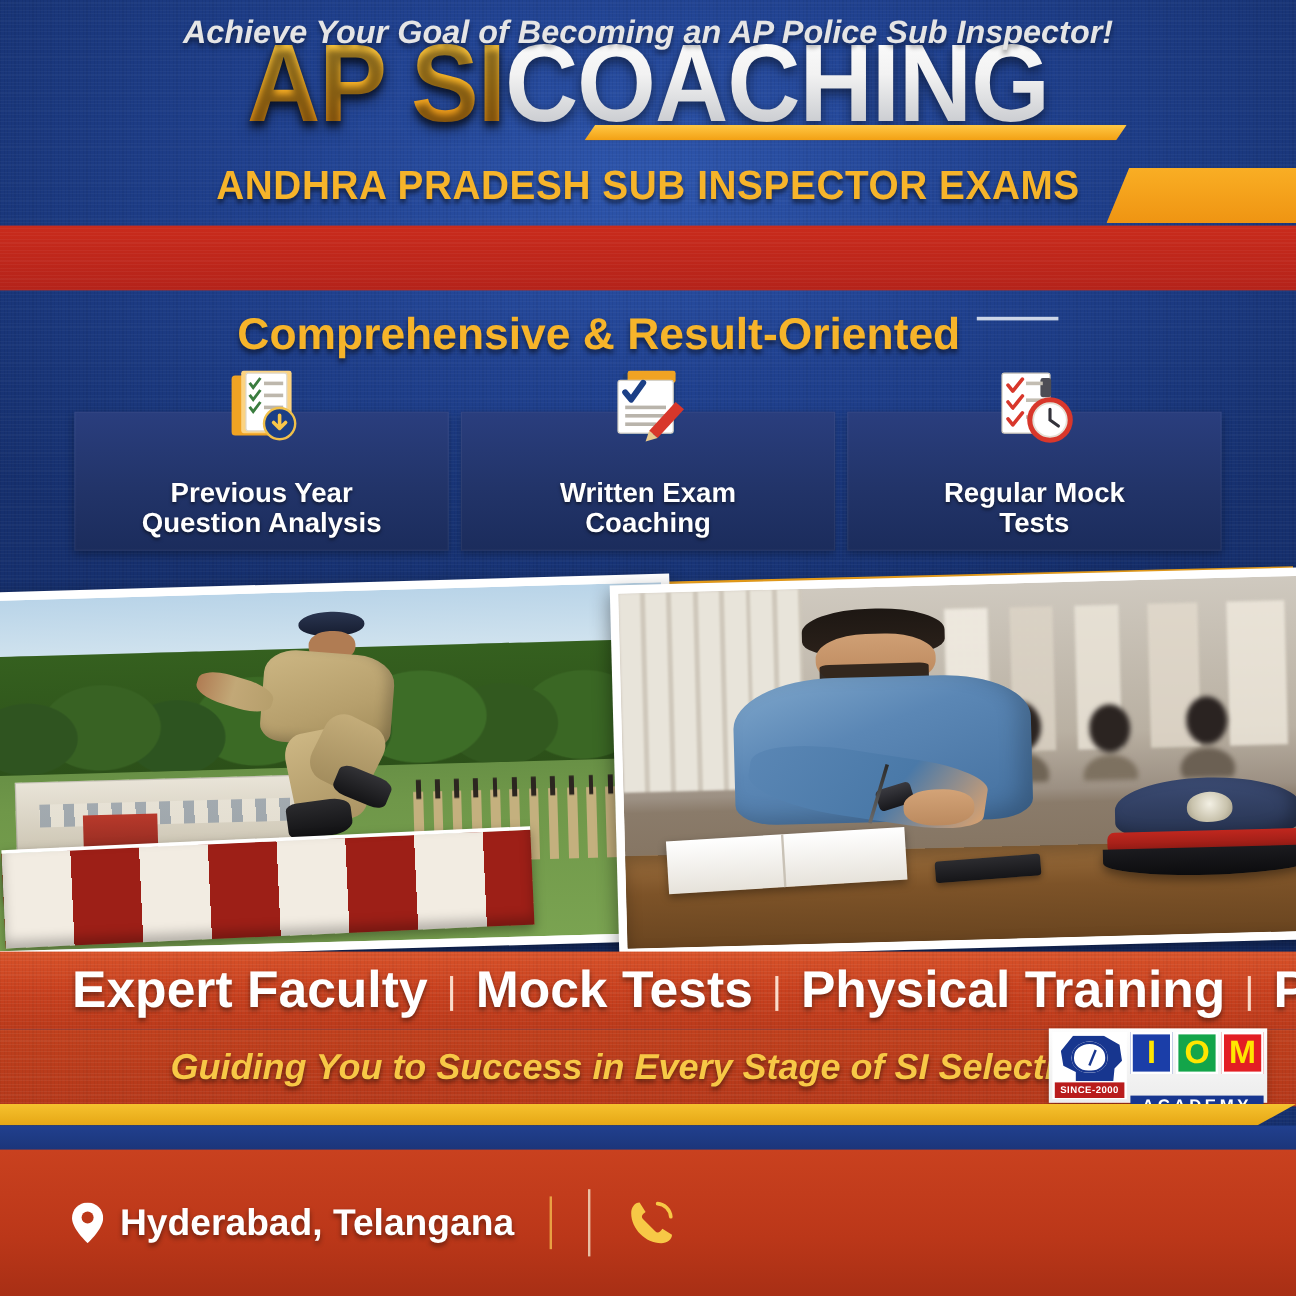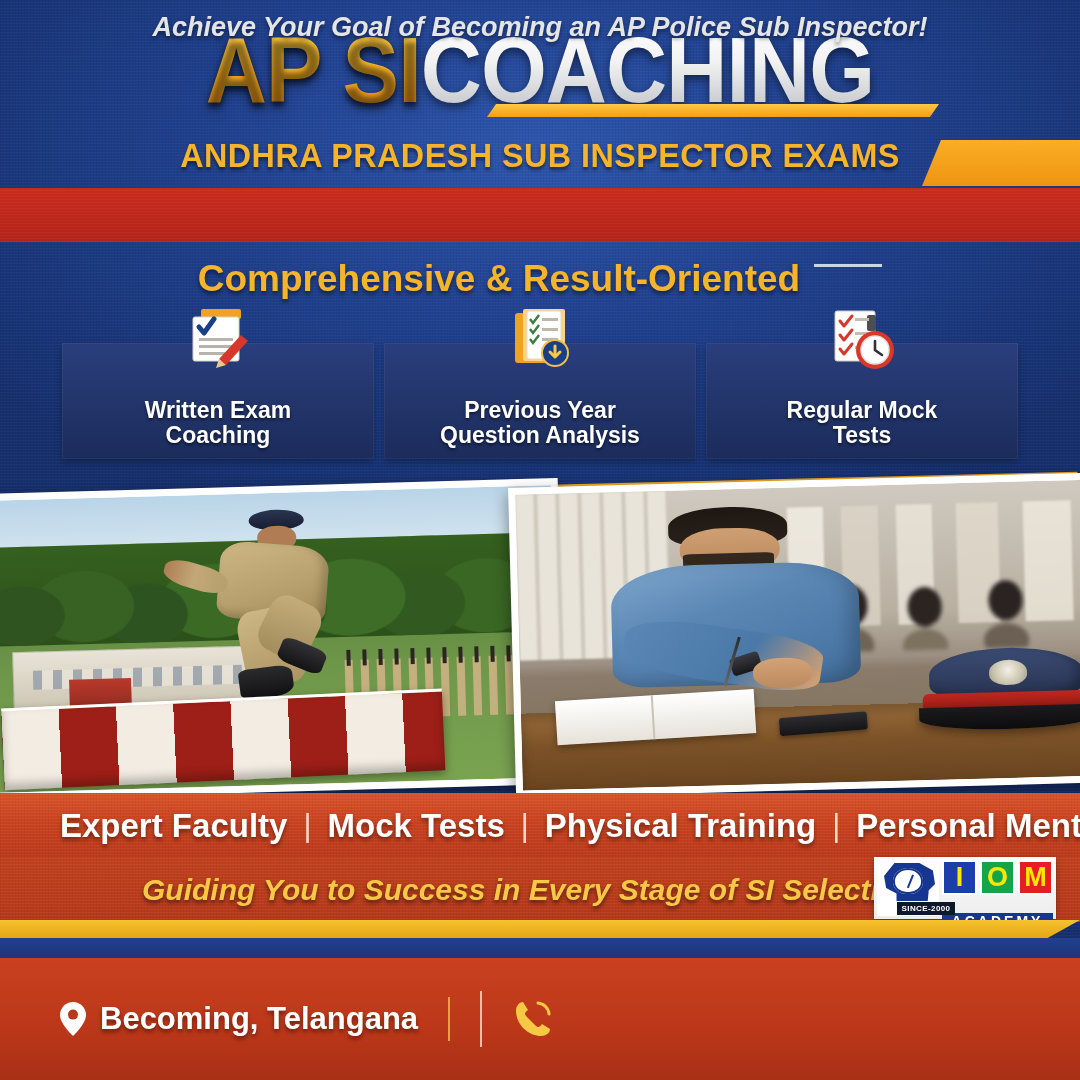--- a/index.html
+++ b/index.html
@@ -324,21 +324,21 @@
   }
   .tex-o{position:absolute;inset:0;
     background-image:repeating-linear-gradient(0deg, rgba(255,255,255,.05) 0 1px, rgba(0,0,0,0) 1px 3px),
                      repeating-linear-gradient(90deg, rgba(0,0,0,.04) 0 1px, rgba(0,0,0,0) 1px 3px);}
   .feature-line{
     position:absolute;left:0;top:793px;width:1080px;height:65px;
     display:flex;align-items:center;gap:16px;padding-left:60px;box-sizing:border-box;
     white-space:nowrap;
   }
   .feature-line .f{
-    font-size:33px;font-weight:bold;color:#ffffff;
+    font-size:43px;font-weight:bold;color:#ffffff;
     text-shadow:0 3px 4px rgba(0,0,0,.45);
   }
   .feature-line .sep{
     font-size:31px;color:#ffe9d9;opacity:.92;font-weight:400;
   }
   .feat-rule{width:72px;height:3px;background:#ffffff;opacity:.9;margin-left:6px;}
 
   .tagline{
     position:absolute;left:0;top:858px;width:1080px;height:64px;
     display:flex;align-items:center;padding-left:142px;box-sizing:border-box;
@@ -364,22 +364,22 @@
   .logo-gauge{
     position:absolute;left:16px;top:8px;width:30px;height:26px;
     background:#ffffff;border-radius:50% 50% 46% 46%;
     box-shadow:inset 0 0 0 2px #17368f;
   }
   .logo-gauge:after{
     content:"";position:absolute;left:46%;top:22%;width:2px;height:52%;
     background:#17368f;transform:rotate(22deg);transform-origin:bottom center;
   }
   .logo-since{
-    position:absolute;left:20px;bottom:1px;width:58px;height:13px;
-    background:#0f172a;color:#ffffff;font-size:8px;font-weight:bold;
+    position:absolute;left:2px;bottom:1px;width:58px;height:13px;
+    background:#b91c1c;color:#ffffff;font-size:8px;font-weight:bold;
     display:flex;align-items:center;justify-content:center;letter-spacing:.4px;margin-top:40px;
   }
   .logo-right{flex:1;display:flex;flex-direction:column;padding-left:3px;}
   .logo-letters{display:flex;gap:3px;height:38px;}
   .ll{flex:1;display:flex;align-items:center;justify-content:center;
     font-size:27px;font-weight:bold;color:#ffe600;
     border:2px solid #ffffff;}
   .ll.b{background:#1b3ea8;}
   .ll.g{background:#13a54a;}
   .ll.r{background:#e31e24;}
@@ -451,38 +451,20 @@
       <div class="tex"></div>
     </div>
   <div class="red-banner-text">Achieve Your Goal of Becoming an AP Police Sub Inspector!</div>
 
   <div class="sec-head">
     <span class="g">Comprehensive &amp; Result-Oriented</span>
     <span class="head-rule"></span>
   </div>
 
   <div class="cards">
-
-    <div class="card">
-      <span class="card-icon">
-        <svg viewBox="0 0 78 72" width="78" height="72">
-          <rect x="18" y="6" width="44" height="52" rx="3" fill="#1f3d7a"></rect>
-          <rect x="22" y="4" width="40" height="10" rx="2" fill="#f0a323"></rect>
-          <rect x="14" y="12" width="46" height="44" rx="2" fill="#ffffff" stroke="#d6d2c8"></rect>
-          <path d="M20 22 l5 6 l10 -14" fill="none" stroke="#1b3f86" stroke-width="5" stroke-linecap="round" stroke-linejoin="round"></path>
-          <rect x="20" y="33" width="34" height="3" fill="#b9b4ab"></rect>
-          <rect x="20" y="40" width="34" height="3" fill="#b9b4ab"></rect>
-          <rect x="20" y="47" width="26" height="3" fill="#b9b4ab"></rect>
-          <path d="M40 54 L62 30 l7 6 l-22 24 z" fill="#d8372b"></path>
-          <path d="M40 54 l7 6 l-10 3 z" fill="#e8c98c"></path>
-        </svg>
-      </span>
-      <span class="card-label">Written Exam
-Coaching</span>
-    </div>
 
     <div class="card">
       <span class="card-icon">
         <svg viewBox="0 0 78 72" width="78" height="72">
           <rect x="14" y="8" width="42" height="50" rx="3" fill="#f0a323"></rect>
           <rect x="22" y="4" width="42" height="52" rx="2" fill="#fbd382"></rect>
           <rect x="26" y="6" width="34" height="48" rx="2" fill="#ffffff" stroke="#ddd8cd"></rect>
           <g fill="#3b7d3f">
             <path d="M29 14 l3 4 l6 -8" stroke="#3b7d3f" stroke-width="2.4" fill="none"></path>
             <path d="M29 24 l3 4 l6 -8" stroke="#3b7d3f" stroke-width="2.4" fill="none"></path>
@@ -490,20 +472,38 @@
           </g>
           <rect x="41" y="13" width="16" height="3" fill="#bdb7ac"></rect>
           <rect x="41" y="23" width="16" height="3" fill="#bdb7ac"></rect>
           <rect x="41" y="33" width="16" height="3" fill="#bdb7ac"></rect>
           <circle cx="54" cy="48" r="13" fill="#1b3f86" stroke="#f0c04a" stroke-width="2"></circle>
           <path d="M54 41 v10 M49 47 l5 5 l5 -5" stroke="#f8c84a" stroke-width="3" fill="none" stroke-linecap="round" stroke-linejoin="round"></path>
         </svg>
       </span>
       <span class="card-label">Previous Year
 Question Analysis</span>
+    </div>
+
+    <div class="card">
+      <span class="card-icon">
+        <svg viewBox="0 0 78 72" width="78" height="72">
+          <rect x="18" y="6" width="44" height="52" rx="3" fill="#1f3d7a"></rect>
+          <rect x="22" y="4" width="40" height="10" rx="2" fill="#f0a323"></rect>
+          <rect x="14" y="12" width="46" height="44" rx="2" fill="#ffffff" stroke="#d6d2c8"></rect>
+          <path d="M20 22 l5 6 l10 -14" fill="none" stroke="#1b3f86" stroke-width="5" stroke-linecap="round" stroke-linejoin="round"></path>
+          <rect x="20" y="33" width="34" height="3" fill="#b9b4ab"></rect>
+          <rect x="20" y="40" width="34" height="3" fill="#b9b4ab"></rect>
+          <rect x="20" y="47" width="26" height="3" fill="#b9b4ab"></rect>
+          <path d="M40 54 L62 30 l7 6 l-22 24 z" fill="#d8372b"></path>
+          <path d="M40 54 l7 6 l-10 3 z" fill="#e8c98c"></path>
+        </svg>
+      </span>
+      <span class="card-label">Written Exam
+Coaching</span>
     </div>
 
     <div class="card">
       <span class="card-icon">
         <svg viewBox="0 0 78 72" width="78" height="72">
           <rect x="12" y="6" width="40" height="50" rx="2" fill="#ffffff" stroke="#cfc9bd"></rect>
           <rect x="44" y="10" width="9" height="16" rx="2" fill="#4d4d55"></rect>
           <g stroke="#d8372b" stroke-width="3" fill="none" stroke-linecap="round" stroke-linejoin="round">
             <path d="M17 16 l4 5 l8 -10"></path>
             <path d="M17 30 l4 5 l8 -10"></path>
@@ -619,21 +619,21 @@
   <div class="blue-strip"></div>
 
   <div class="footer"></div>
   <div class="footer-row">
     <span class="pin-icon">
       <svg viewBox="0 0 26 34" width="26" height="34">
         <path d="M13 0 C5.8 0 0 5.8 0 13 C0 22 13 34 13 34 C13 34 26 22 26 13 C26 5.8 20.2 0 13 0 z" fill="#ffffff"></path>
         <circle cx="13" cy="12.6" r="5" fill="#bb3719"></circle>
       </svg>
     </span>
-    <span class="loc-text">Becoming, Telangana</span>
+    <span class="loc-text">Hyderabad, Telangana</span>
     <span class="vsep"></span>
     <span class="vsep2"></span>
     <span class="phone-icon">
       <svg viewBox="0 0 38 38" width="38" height="38">
         <path d="M9 2 C5 2 2 6 2 11 C2 24 14 36 27 36 C32 36 36 33 36 29 L28 24 C26 27 24 28 22 26 L12 16 C10 14 11 12 14 10 z" fill="#f7c846"></path>
         <path d="M24 3 a12 12 0 0 1 11 11" fill="none" stroke="#f7c846" stroke-width="3" stroke-linecap="round"></path>
       </svg>
     </span>
   </div>
 

